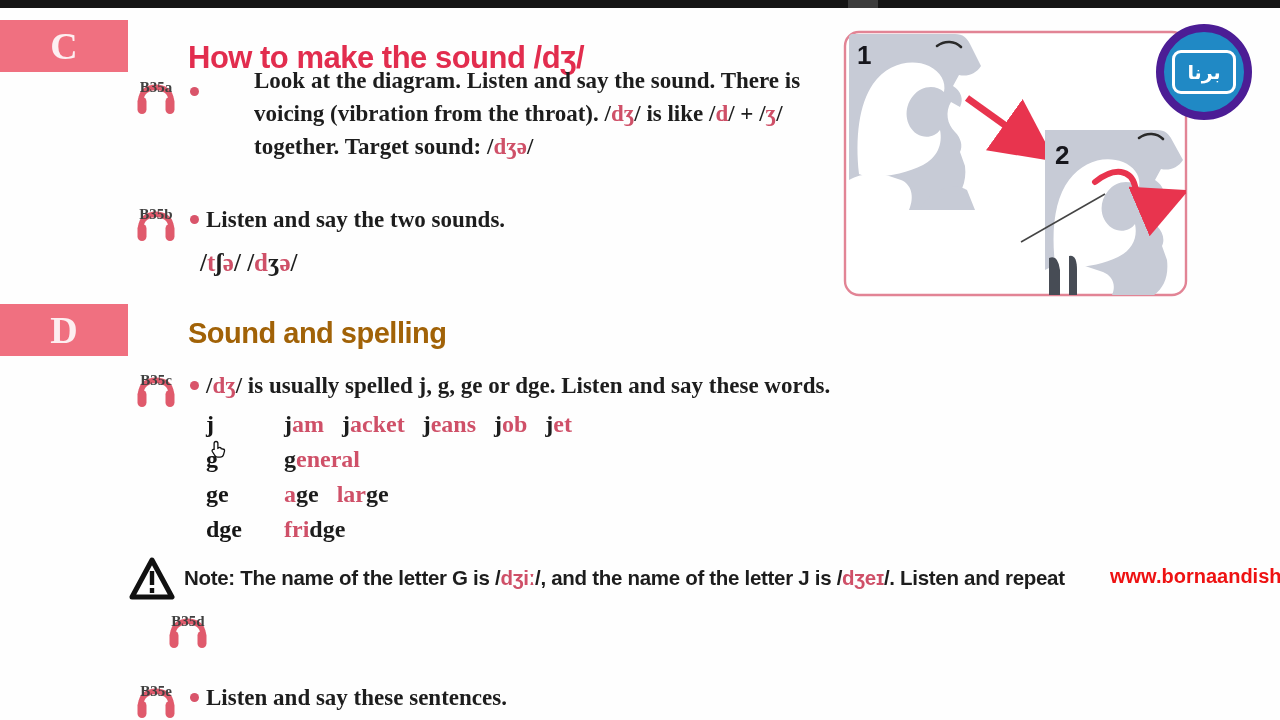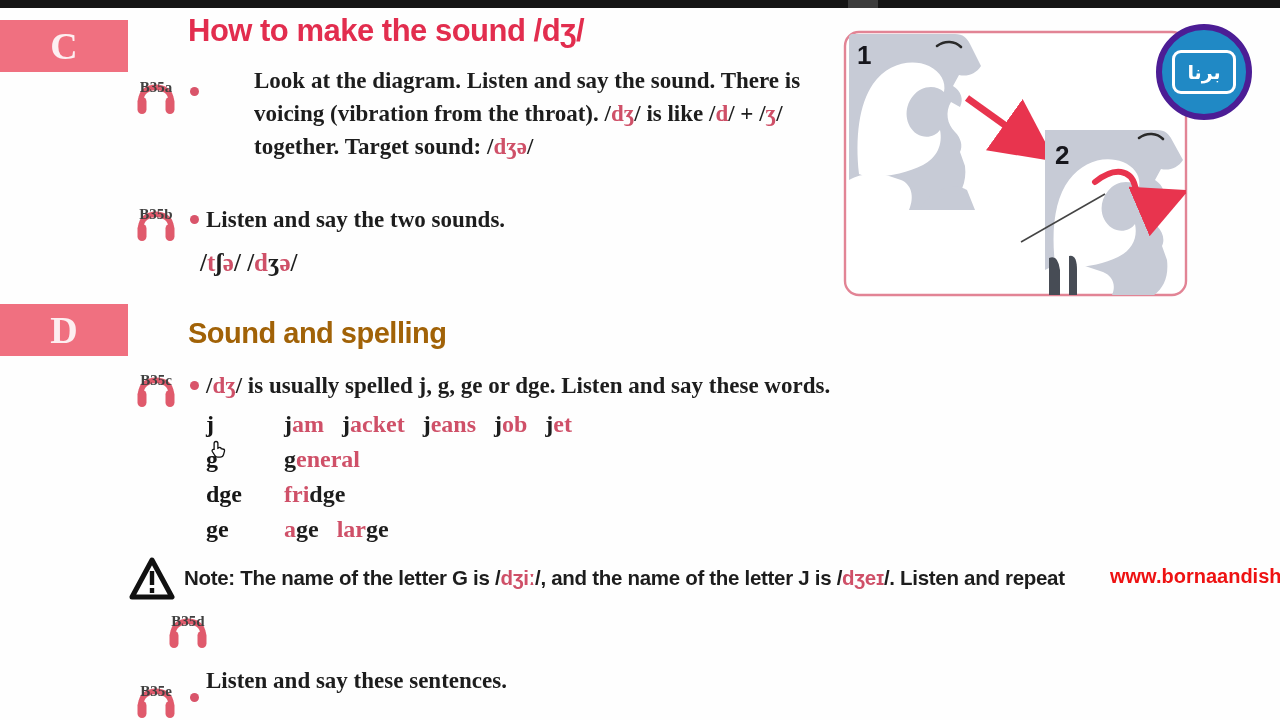--- a/index.html
+++ b/index.html
@@ -7,37 +7,37 @@
           font-family:"Liberation Serif","DejaVu Serif",serif;color:#1d1d1d;}
   .top-bar{position:absolute;left:0;top:0;width:1280px;height:8px;background:#151515;}
   .top-bar-notch{position:absolute;left:848px;top:0;width:30px;height:8px;background:#3c3c3c;}
 
   
   .sec-block{position:absolute;left:0;width:128px;height:52px;background:#f07080;
              display:flex;align-items:center;justify-content:center;}
   .sec-block span{color:#fdeff1;font-size:38px;font-weight:700;font-family:"Liberation Serif",serif;}
   .sec-c{top:20px;} .sec-d{top:304px;}
 
-  .h1{position:absolute;left:188px;top:13px;font-family:"Liberation Sans","DejaVu Sans",sans-serif;
+  .h1{position:absolute;left:188px;top:40px;font-family:"Liberation Sans","DejaVu Sans",sans-serif;
       font-weight:700;font-size:31px;color:#e22d4e;letter-spacing:-0.5px;}
   .h2{position:absolute;left:188px;top:317px;font-family:"Liberation Sans","DejaVu Sans",sans-serif;
       font-weight:700;font-size:29px;color:#a16207;letter-spacing:-0.5px;}
 
   
   .track{position:absolute;width:44px;height:48px;}
   .track svg{position:absolute;left:0;top:0;}
   .track .lbl{position:absolute;left:-6px;right:-6px;top:9px;text-align:center;
               font-size:15px;font-weight:700;color:#404040;font-family:"Liberation Serif",serif;}
   .t-a{left:134px;top:70px;} .t-b{left:134px;top:197px;} .t-c{left:134px;top:363px;}
   .t-d{left:134px;top:604px;margin-left:32px;} .t-e{left:134px;top:674px;}
 
   
   .para{position:absolute;font-size:23px;font-weight:700;line-height:33px;width:600px;}
   .p-a{left:206px;top:64px;margin-left:48px;} .p-b{left:206px;top:203px;width:420px;}
-  .p-c{left:206px;top:369px;width:700px;} .p-e{left:206px;top:664px;width:420px;}
+  .p-c{left:206px;top:369px;width:700px;} .p-e{left:206px;top:681px;width:420px;}
   .bullet{position:absolute;width:9px;height:9px;border-radius:50%;background:#d9546a;}
   .bl-a{left:190px;top:87px;} .bl-b{left:190px;top:215px;}
   .bl-c{left:190px;top:381px;} .bl-e{left:190px;top:693px;}
   .ipa-line{position:absolute;left:200px;top:249px;font-size:25px;font-weight:700;}
 
   .seg{white-space:pre-wrap;}
   .seg.r{color:#cf5068;}
   .seg.br{display:block;height:0;}
   .seg.gap{display:inline-block;width:18px;}
 
@@ -53,21 +53,21 @@
              font-family:"Liberation Sans","DejaVu Sans",sans-serif;
              font-size:20.5px;font-weight:700;letter-spacing:-0.3px;z-index:2;}
   .watermark{position:absolute;left:1062px;top:565px;z-index:3;color:#ee1212;
              font-family:"Liberation Sans","DejaVu Sans",sans-serif;font-size:20px;font-weight:700;padding-left:48px;}
 
   
   .diagram{position:absolute;left:843px;top:30px;width:345px;height:267px;}
 
   
   .logo{position:absolute;left:1156px;top:24px;width:96px;height:96px;border-radius:50%;
-        background:#2089c5;border:6px solid #4c1d95;box-sizing:border-box;z-index:4;
+        background:#2089c5;border:8px solid #4c1d95;box-sizing:border-box;z-index:4;
         display:flex;align-items:center;justify-content:center;}
   .logo-rect{width:58px;height:38px;border:3px solid #fff;border-radius:9px;
              display:flex;align-items:center;justify-content:center;}
   .logo-rect span{color:#fff;font-family:"DejaVu Sans",sans-serif;font-size:19px;font-weight:700;}
 
   .cursor{position:absolute;left:210px;top:440px;z-index:5;}
 </style>
 </head>
 <body>
 
@@ -123,26 +123,26 @@
   <div class="sp-table">
     <div class="sp-row">
       <span class="sp-key">j</span>
       <span class="sp-words"><span class="seg">j</span><span class="seg r">am</span><span class="seg gap"></span><span class="seg">j</span><span class="seg r">acket</span><span class="seg gap"></span><span class="seg">j</span><span class="seg r">eans</span><span class="seg gap"></span><span class="seg">j</span><span class="seg r">ob</span><span class="seg gap"></span><span class="seg">j</span><span class="seg r">et</span></span>
     </div>
     <div class="sp-row">
       <span class="sp-key">g</span>
       <span class="sp-words"><span class="seg">g</span><span class="seg r">eneral</span></span>
     </div>
     <div class="sp-row">
+      <span class="sp-key">ge</span>
+      <span class="sp-words"><span class="seg r">a</span><span class="seg">ge</span><span class="seg gap"></span><span class="seg r">lar</span><span class="seg">ge</span></span>
+    </div>
+    <div class="sp-row">
       <span class="sp-key">dge</span>
       <span class="sp-words"><span class="seg r">fri</span><span class="seg">dge</span></span>
-    </div>
-    <div class="sp-row">
-      <span class="sp-key">ge</span>
-      <span class="sp-words"><span class="seg r">a</span><span class="seg">ge</span><span class="seg gap"></span><span class="seg r">lar</span><span class="seg">ge</span></span>
     </div>
   </div>
 
   <svg class="cursor" width="17" height="19" viewBox="0 0 17 19">
     <path d="M6 1.5 C7.1 1.5 7.9 2.3 7.9 3.4 V8.2 L9 7.6 C10 7.1 11 7.6 11.2 8.6 L13 9 C14.1 9.2 14.7 10 14.5 11.1 L13.6 14.4 C13.2 16 11.9 17.2 10.2 17.2 H7.8 C6.6 17.2 5.5 16.6 4.9 15.6 L2.3 11.5 C1.8 10.6 2.2 9.6 3.2 9.4 L4.1 9.3 V3.4 C4.1 2.3 4.9 1.5 6 1.5 Z" fill="#ffffff" stroke="#111111" stroke-width="1.3"></path>
   </svg>
 
   <svg class="note-icon" width="48" height="46" viewBox="0 0 48 46">
     <path d="M24 4 L44 41 H4 Z" fill="none" stroke="#111" stroke-width="5" stroke-linejoin="round"></path>
     <rect x="21.8" y="15" width="4.4" height="14" fill="#111"></rect>

